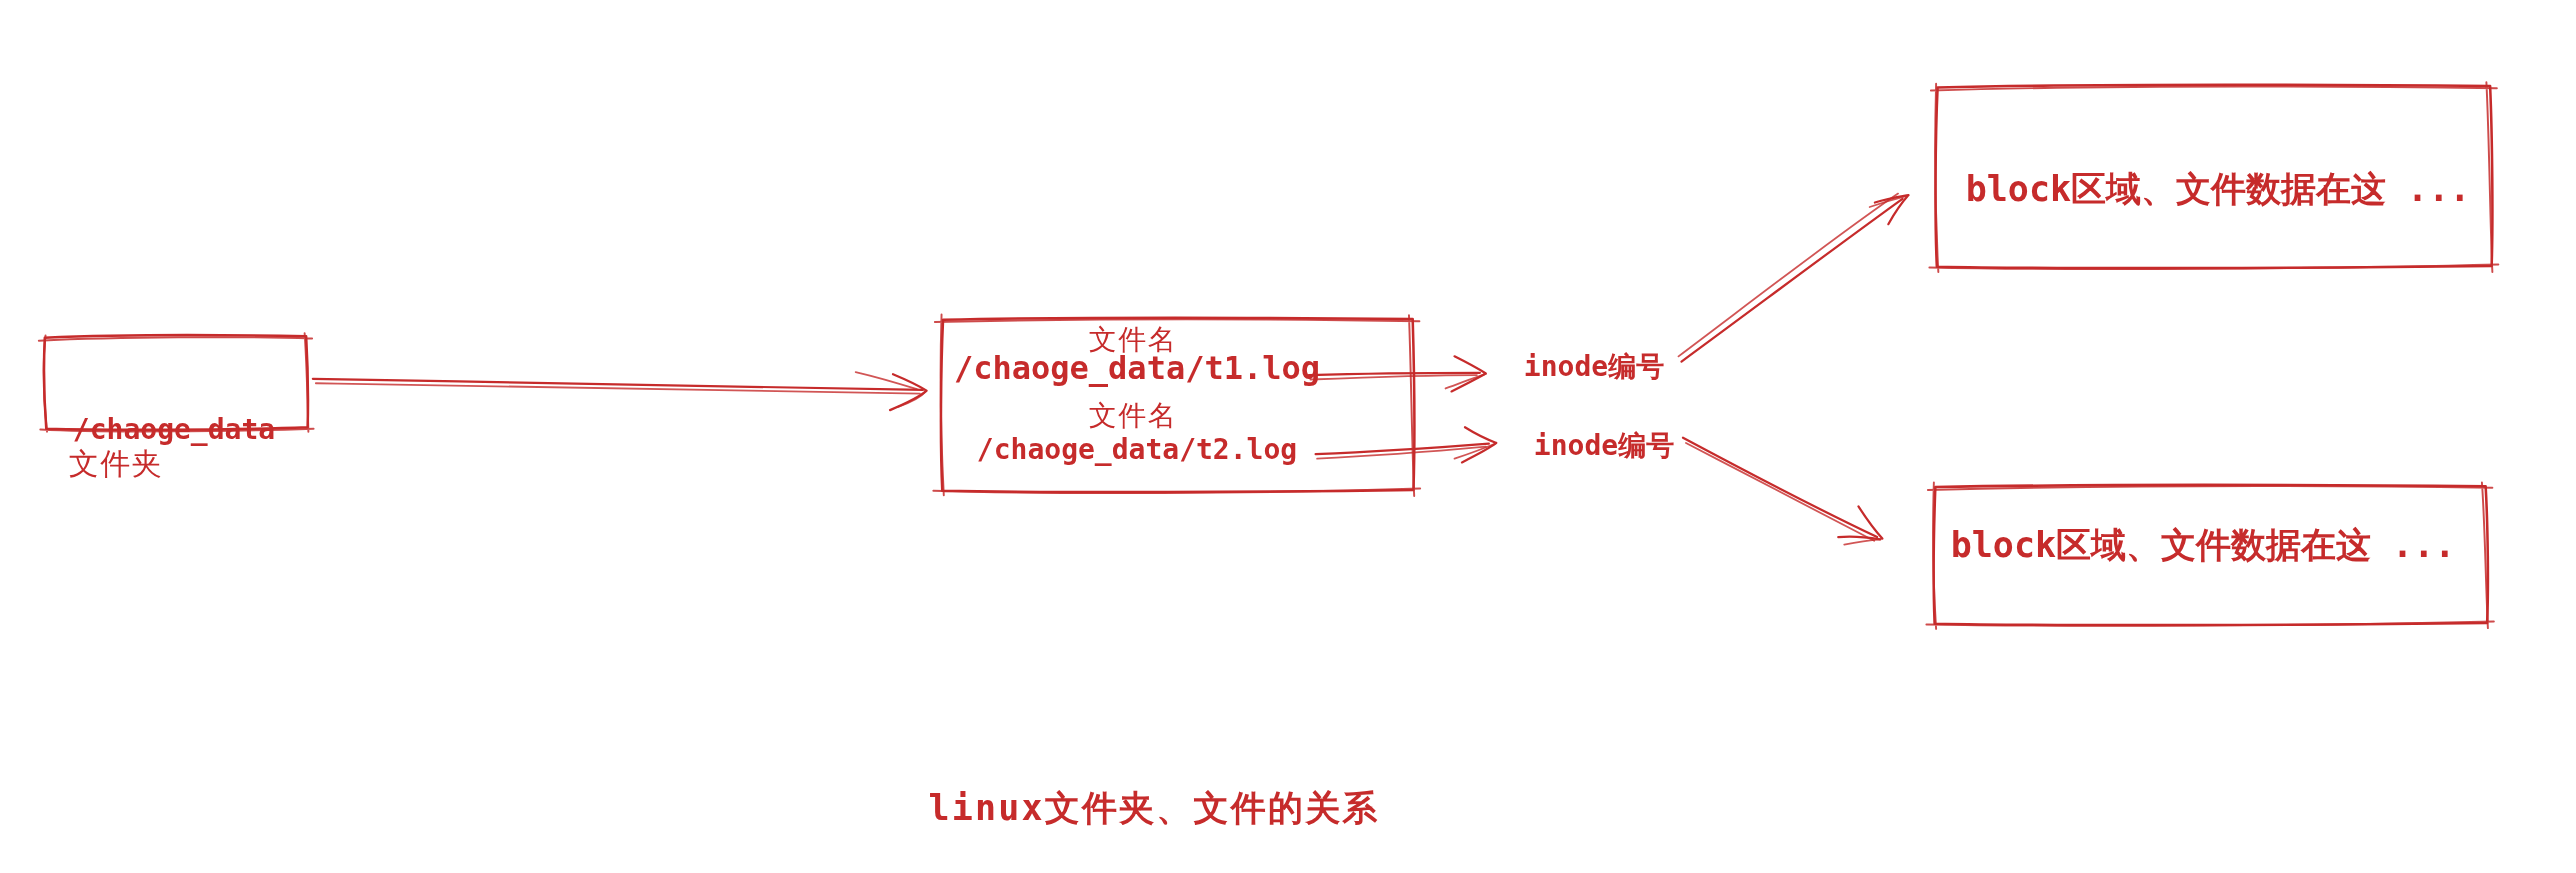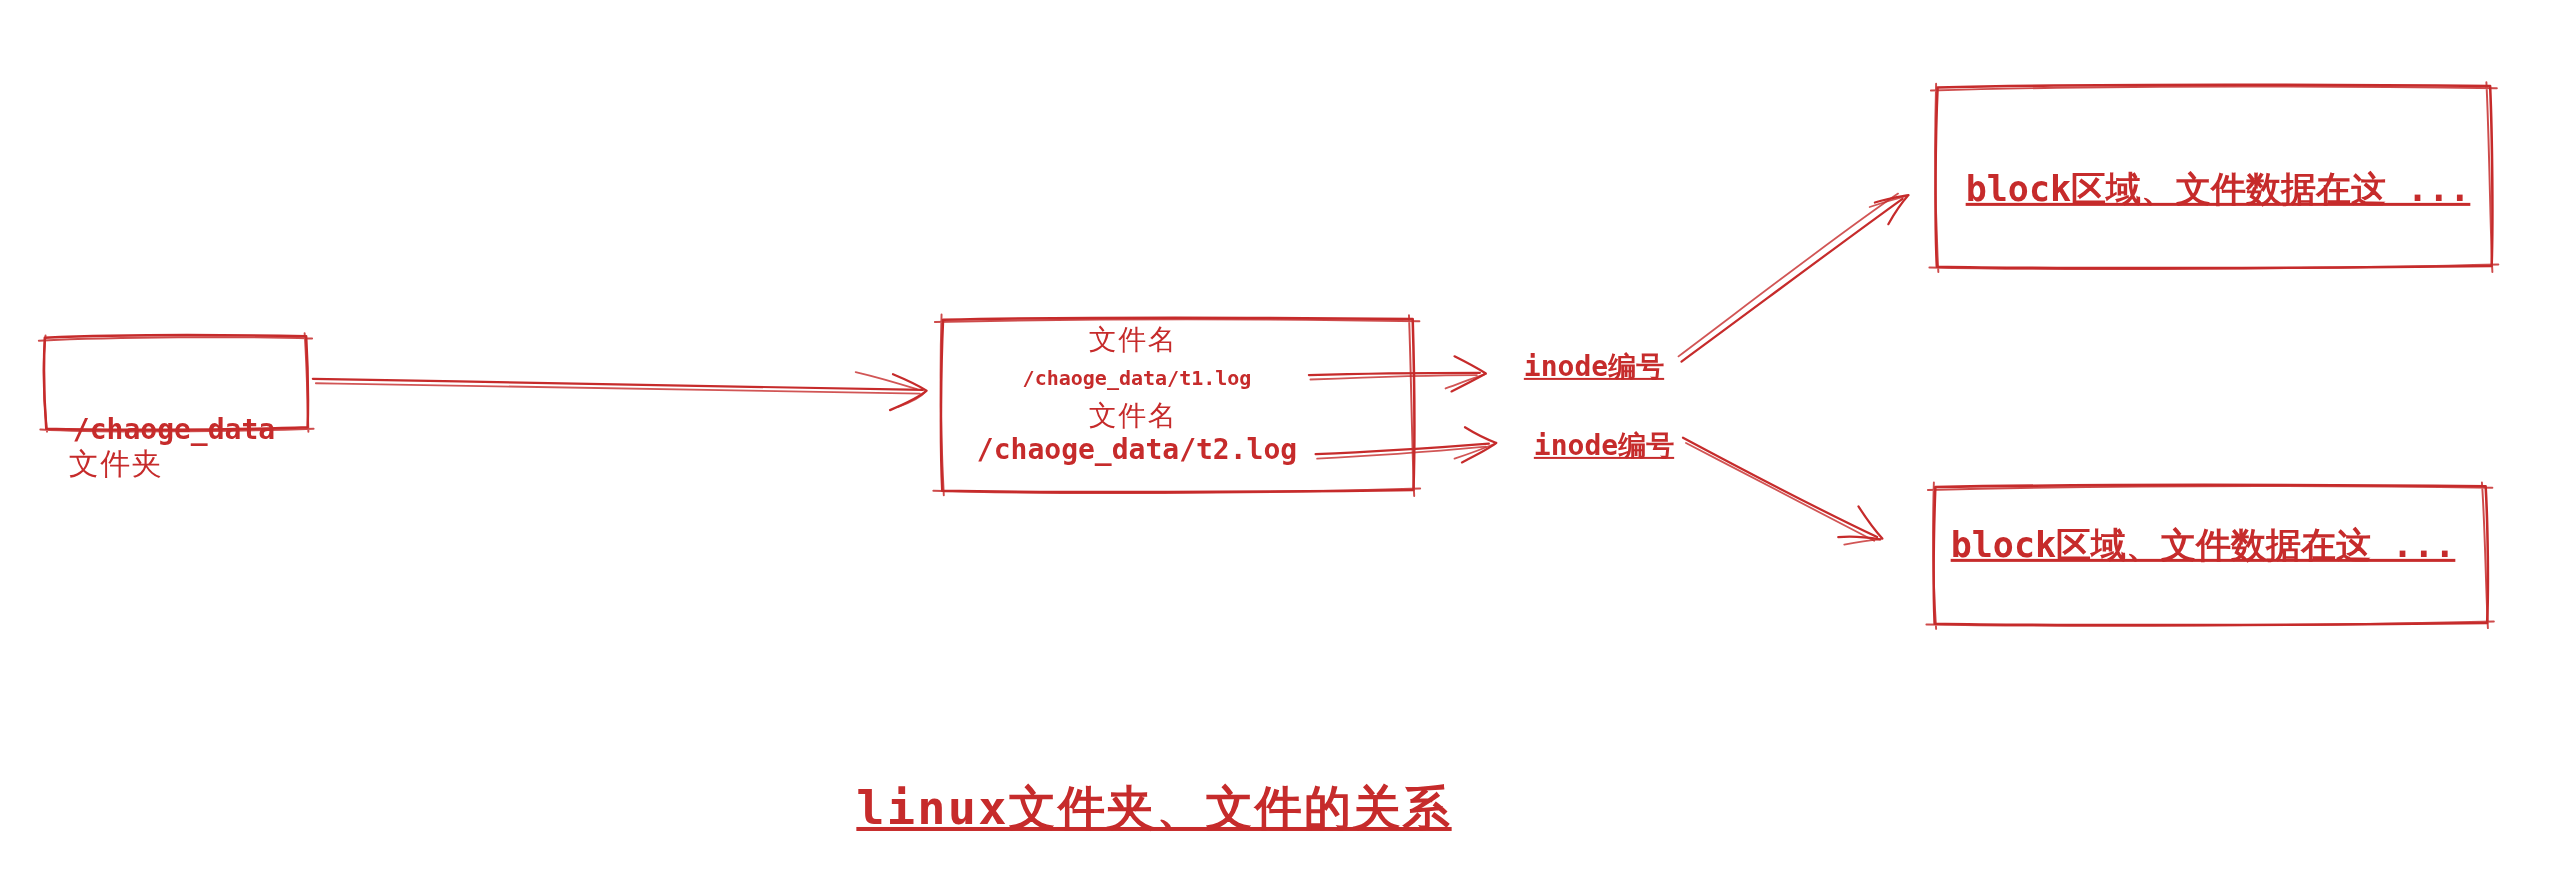--- a/index.html
+++ b/index.html
@@ -18,34 +18,34 @@
   svg.canvas .ln  { stroke-width: 3; }
   svg.canvas .ln2 { stroke-width: 2.4; opacity: .8; }
 
   .t {
     position: absolute; color: var(--accent);
     white-space: nowrap; transform: translate(-50%, -50%);
     line-height: 1.15;
   }
   .mono  { font-family: "DejaVu Sans Mono", "Liberation Mono", monospace; font-weight: 700; }
   .cjk   { font-family: "DejaVu Sans", "Liberation Sans", sans-serif; font-weight: 500; letter-spacing: 1.5px; }
-  .mixed { font-family: "DejaVu Sans Mono", "Liberation Mono", monospace; font-weight: 700; text-decoration: underline; }
+  .mixed { font-family: "DejaVu Sans Mono", "Liberation Mono", monospace; font-weight: 700; }
 
   .folder-label   { left: 174px;  top: 382px;  font-size: 28px; margin-top: 48px; }
   .folder-caption { left: 116px;  top: 464px;  font-size: 30px; }
   .arrow-label    { left: 653px;  top: 358px;  font-size: 30px; }
   .file-name-1    { left: 1133px; top: 340px;  font-size: 28px; }
-  .file-path-1    { left: 1137px; top: 378px;  font-size: 20px; }
+  .file-path-1    { left: 1137px; top: 368px;  font-size: 32px; }
   .file-name-2    { left: 1133px; top: 416px;  font-size: 28px; }
   .file-path-2    { left: 1137px; top: 450px;  font-size: 28px; }
   .inode-1        { left: 1594px; top: 367px;  font-size: 28px; }
   .inode-2        { left: 1604px; top: 446px;  font-size: 28px; }
   .block-1        { left: 2218px; top: 189px;  font-size: 35px; }
   .block-2        { left: 2203px; top: 545px;  font-size: 35px; }
-  .title          { left: 1154px; top: 808px; font-size: 47px; letter-spacing: 2.2px; }
+  .title          { left: 1154px; top: 808px; font-size: 35px; letter-spacing: 2.2px; }
 </style>
 </head>
 <body>
 
 <div class="stage">
 
   <svg class="canvas" viewBox="0 0 3450 1170" xmlns="http://www.w3.org/2000/svg">
 
     <g>
       <path class="box1" d="M60,452 C150,448 300,448 410,450 C412,485 413,535 412,572 C300,576 140,576 62,574 C59,535 58,492 60,452 Z"></path>

